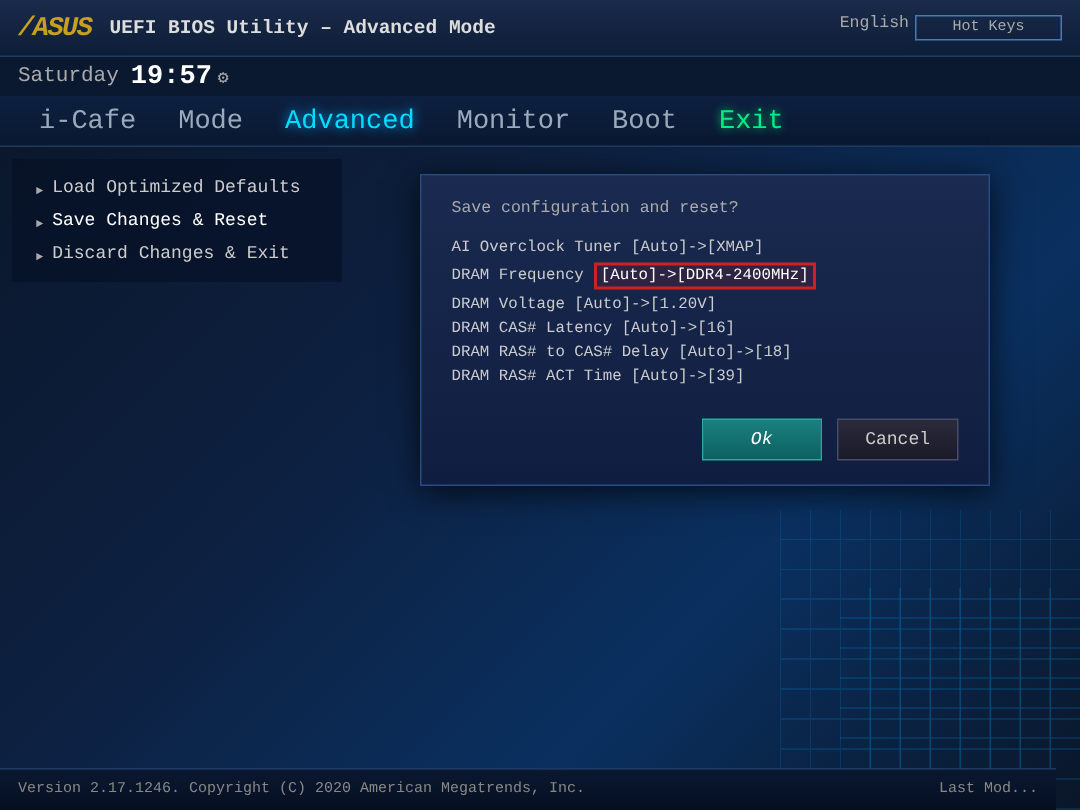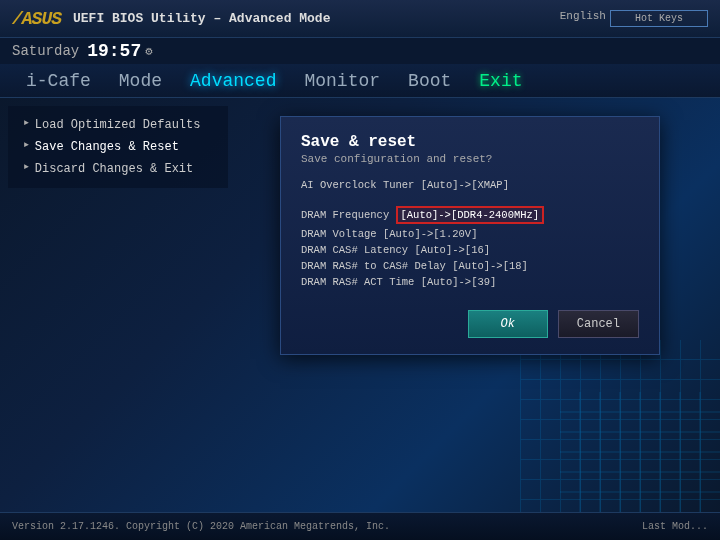--- a/index.html
+++ b/index.html
@@ -144,21 +144,21 @@
 
     
     .sidebar-menu {
       padding: 8px 16px;
       background: rgba(5, 15, 35, 0.6);
       width: 220px;
     }
 
     .sidebar-item {
       display: flex;
-      align-items: flex-start;
+      align-items: flex-end;
       padding: 4px 0;
       color: #ccc;
       font-size: 12px;
       cursor: pointer;
     }
 
     .sidebar-item::before {
       content: '►';
       color: #aaa;
       margin-right: 6px;
@@ -209,21 +209,20 @@
 
     .config-item {
       color: #ccc;
       font-size: 10.5px;
       padding: 2px 0;
       white-space: nowrap;
     }
 
     .config-item.highlighted {
       position: relative;
-      margin-top: 11px;
     }
 
     .config-item .highlight-box {
       display: inline-block;
       border: 2px solid #cc2222;
       padding: 1px 3px;
       color: #fff;
       background: rgba(180, 20, 20, 0.15);
     }
 
@@ -255,21 +254,21 @@
       cursor: pointer;
       min-width: 80px;
       text-align: left;
     }
 
     
     .footer {
       position: absolute;
       bottom: 0;
       left: 0;
-      right: 0;
+      right: 16px;
       background: linear-gradient(180deg, #0a1830 0%, #050f20 100%);
       padding: 5px 12px;
       display: flex;
       justify-content: space-between;
       align-items: center;
       border-top: 1px solid #1e3a60;
       height: 28px;
     }
 
     .footer-version {
@@ -345,21 +344,20 @@
           <span>Save Changes &amp; Reset</span>
         </div>
         <div class="sidebar-item">
           <span>Discard Changes &amp; Exit</span>
         </div>
       </div>
     </div>
 
     <div class="dialog-overlay">
       <div class="dialog-box">
-        <div class="dialog-title">Save &amp; reset</div>
         <div class="dialog-subtitle">Save configuration and reset?</div>
 
         <div class="config-item">
           <span>AI Overclock Tuner [Auto]-&gt;[XMAP]</span>
         </div>
         <div class="config-item highlighted">
           <span>DRAM Frequency </span><span class="highlight-box">[Auto]-&gt;[DDR4-2400MHz]</span>
         </div>
         <div class="config-item">
           <span>DRAM Voltage [Auto]-&gt;[1.20V]</span>

